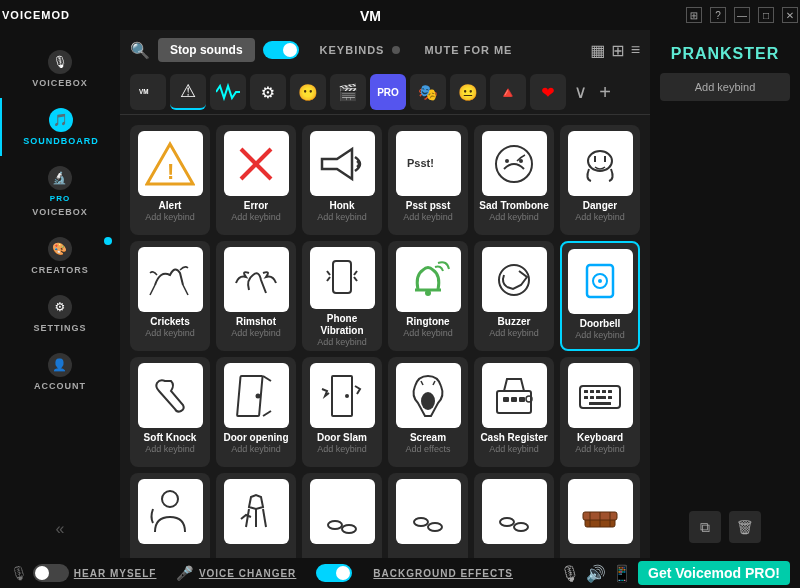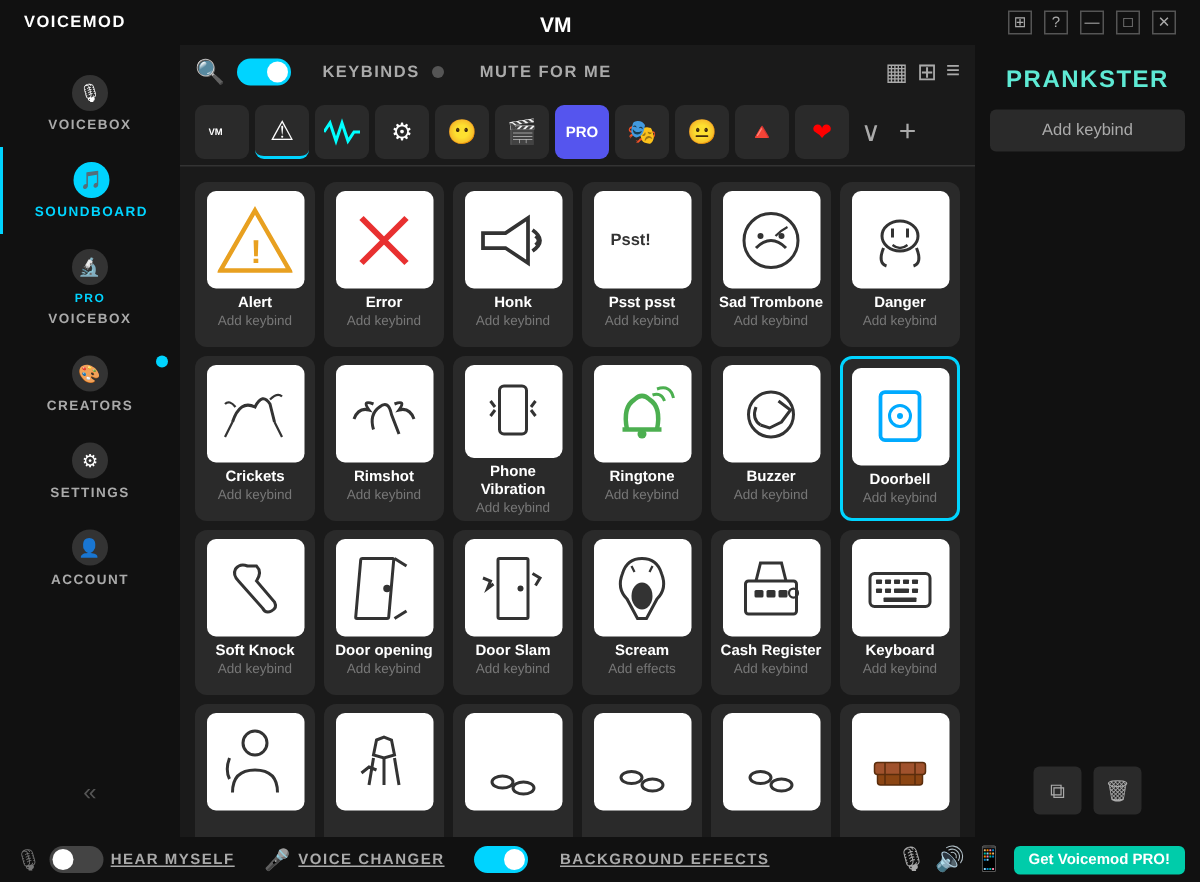--- a/index.html
+++ b/index.html
@@ -13,21 +13,21 @@
       position: relative;
     }
 
     
     .title-bar {
       background: #111;
       height: 30px;
       display: flex;
       align-items: center;
       justify-content: space-between;
-      padding: 0 16px;
+      padding: 0 2px;
     }
     .title-bar-left {
       display: flex;
       align-items: center;
       gap: 8px;
     }
     .title-bar-logo {
       color: #fff;
       font-size: 11px;
       font-weight: bold;
@@ -413,21 +413,21 @@
       display: flex;
       gap: 6px;
       align-items: center;
     }
     .pro-cta-btn {
       background: #00ccaa;
       color: #fff;
       border: none;
       padding: 4px 10px;
       border-radius: 4px;
-      font-size: 10px;
+      font-size: 14px;
       font-weight: bold;
       cursor: pointer;
     }
     .bottom-icon {
       color: #aaa;
       font-size: 16px;
       cursor: pointer;
     }
   </style>
 </head>
@@ -480,20 +480,21 @@
       <div class="icon-circle">👤</div>
       <span class="sidebar-label">ACCOUNT</span>
     </div>
     <div class="sidebar-collapse">«</div>
   </div>
 
   <div class="content-area">
 
     <div class="top-bar">
       <span class="search-icon-btn">🔍</span>
+      <button class="stop-sounds-btn">Stop sounds</button>
       <div class="toggle-container">
         <div class="toggle">
           <div class="toggle-knob"></div>
         </div>
         <span class="toggle-label">KEYBINDS</span>
       </div>
       <div class="mute-dot"></div>
       <span class="toggle-label">MUTE FOR ME</span>
       <div class="top-bar-right">
         <span class="view-btn">▦</span>

